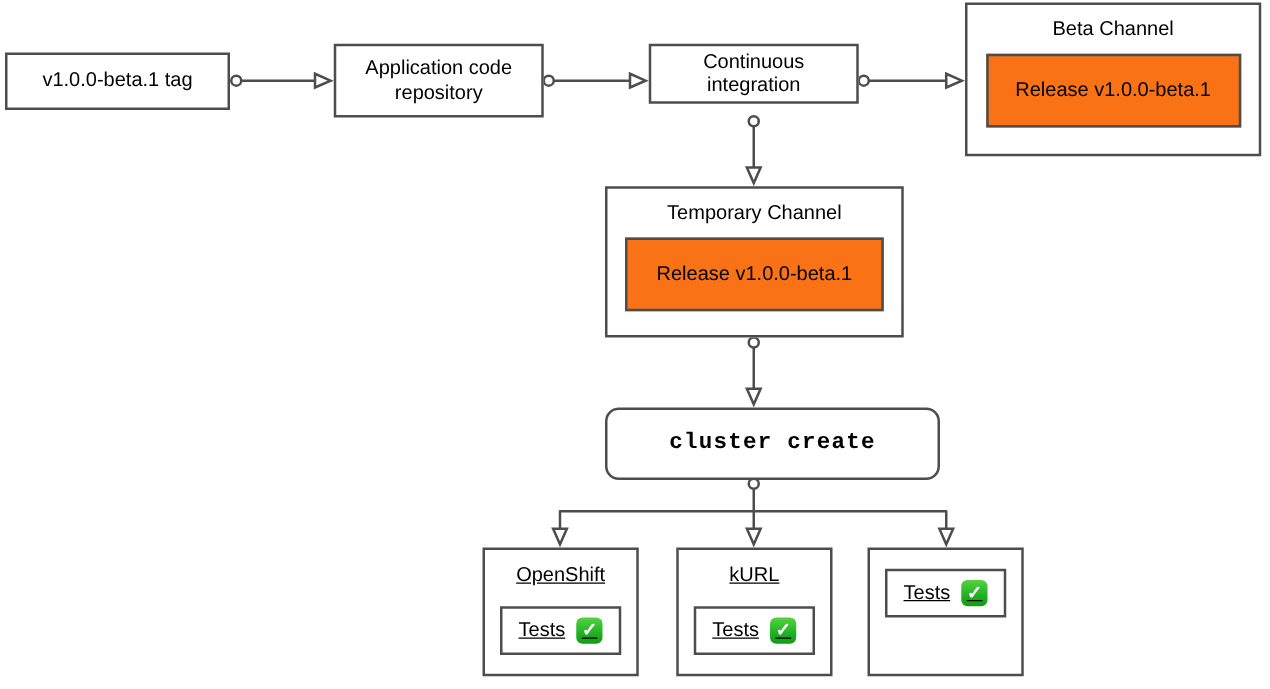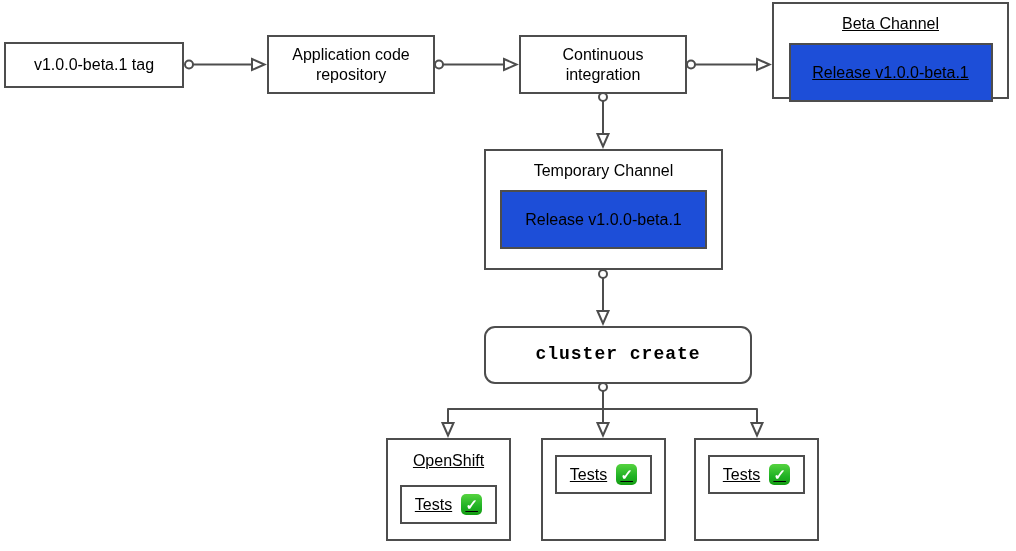--- a/index.html
+++ b/index.html
@@ -47,21 +47,21 @@
   }
   .container-box .c-title {
     margin-top: 10px;
     font-size: 16px;
     line-height: 19px;
   }
   .release-box {
     box-sizing: border-box;
     margin: 10px auto 0;
     border: 2px solid var(--stroke, #4d4d4d);
-    background: #1d4ed8;
+    background: #f97316;
     display: flex;
     align-items: center;
     justify-content: center;
     font-size: 16px;
   }
   .beta-release { width: 204px; height: 59px; }
   .temp-release { width: 207px; height: 59px; }
 
   .mono-node {
     font-family: "Liberation Mono", "DejaVu Sans Mono", monospace;
@@ -161,25 +161,25 @@
   </svg>
 
   <div class="node" style="left:4px; top:42px; width:180px; height:46px;">
     <span>v1.0.0-beta.1 tag</span>
   </div>
 
   <div class="node pad" style="left:267px; top:35px; width:168px; height:59px;">
     <span>Application code repository</span>
   </div>
 
-  <div class="node pad" style="left:519px; top:35px; width:168px; height:59px;">
+  <div class="node pad" style="left:519px; top:35px; width:168px; height:48px;">
     <span>Continuous integration</span>
   </div>
 
-  <div class="container-box" style="left:772px; top:2px; width:237px; height:97px;text-decoration:underline;">
+  <div class="container-box" style="left:772px; top:2px; width:237px; height:123px;">
     <div class="c-title">Beta Channel</div>
     <div class="release-box beta-release">
       <span>Release v1.0.0-beta.1</span>
     </div>
   </div>
 
   <div class="container-box" style="left:484px; top:149px; width:239px; height:121px;">
     <div class="c-title">Temporary Channel</div>
     <div class="release-box temp-release">
       <span>Release v1.0.0-beta.1</span>
@@ -192,20 +192,21 @@
 
   <div class="cluster" style="left:386px; top:438px;">
     <div class="c-title">OpenShift</div>
     <div class="tests-box">
       <span>Tests</span>
       <span class="check-icon">✓</span>
     </div>
   </div>
 
   <div class="cluster" style="left:541px; top:438px;">
+    <div class="c-title">kURL</div>
     <div class="tests-box">
       <span>Tests</span>
       <span class="check-icon">✓</span>
     </div>
   </div>
 
   <div class="cluster" style="left:694px; top:438px;">
     <div class="tests-box">
       <span>Tests</span>
       <span class="check-icon">✓</span>

